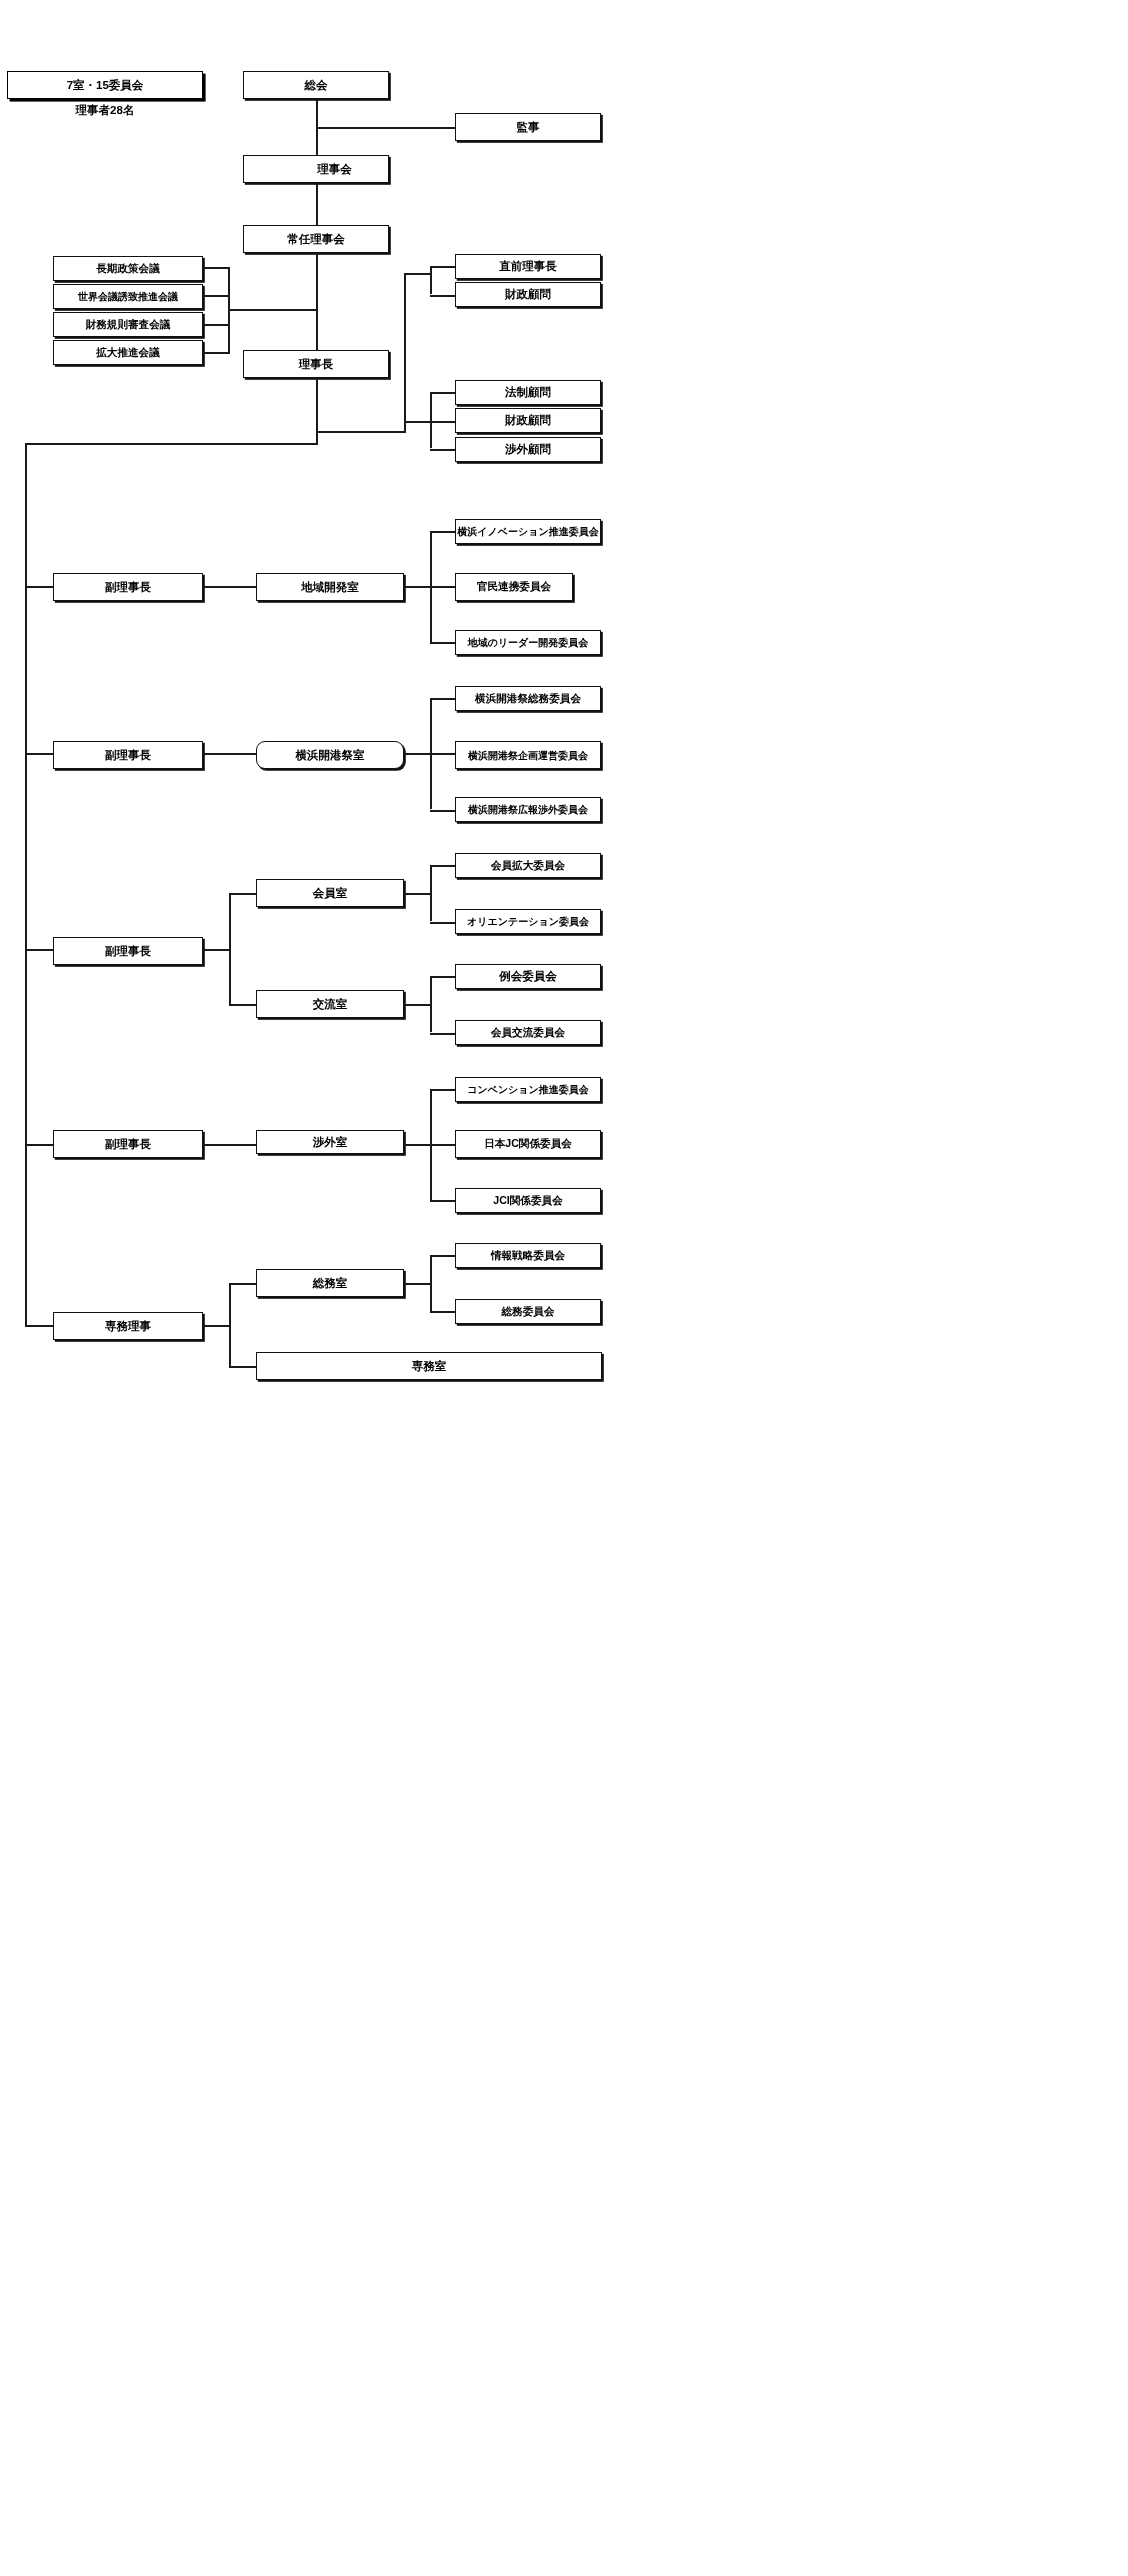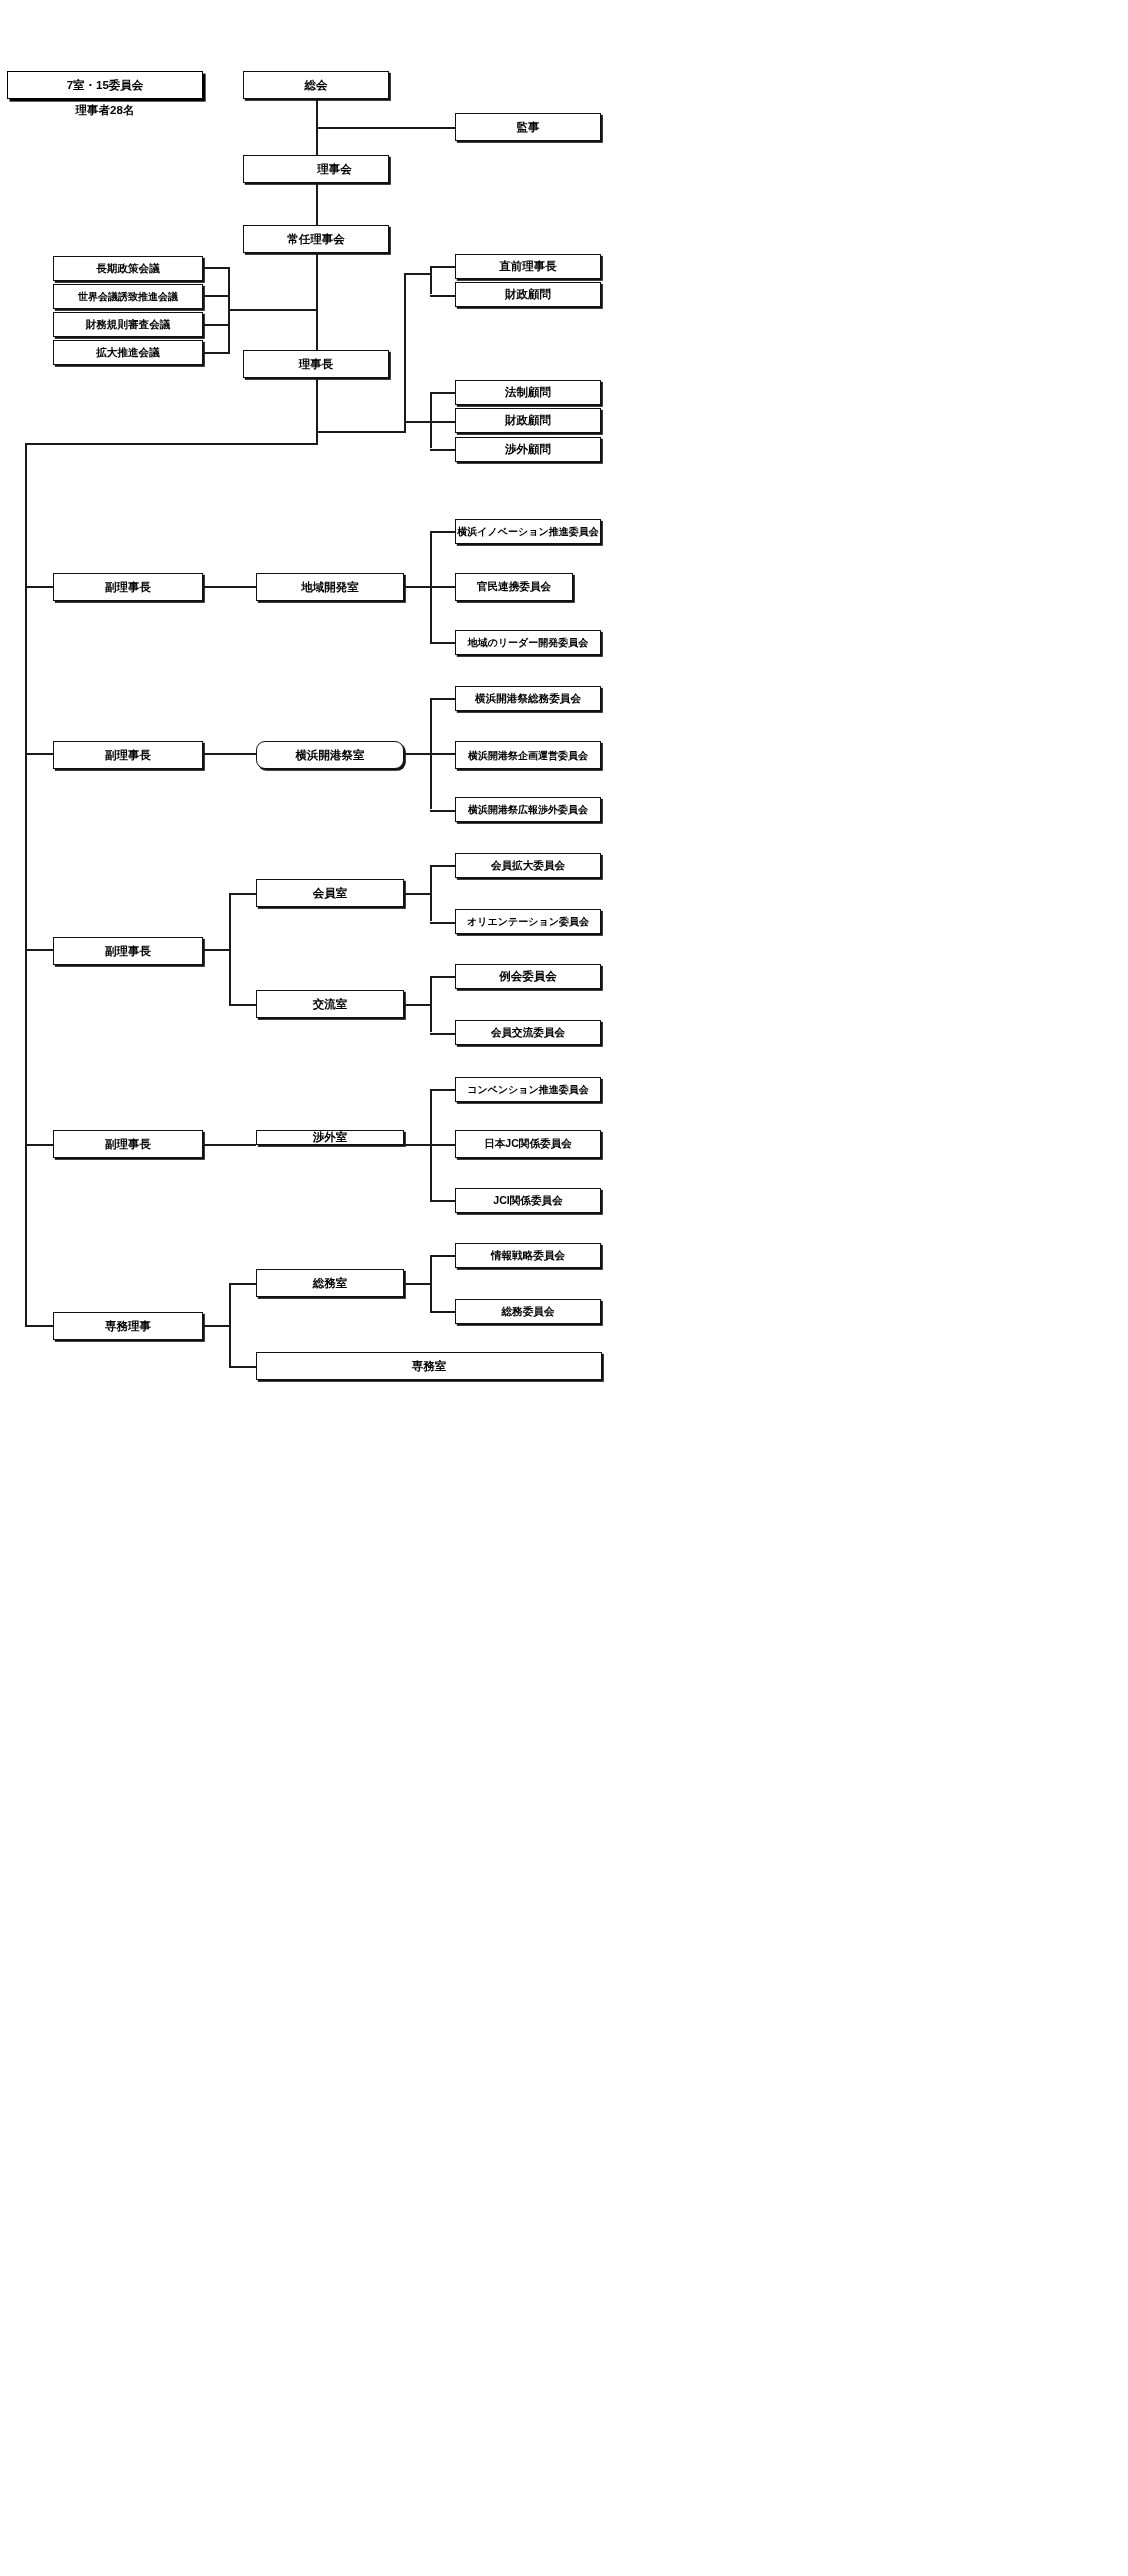--- a/index.html
+++ b/index.html
@@ -206,21 +206,21 @@
   </div>
   <div class="box sm" style="left:455px;top:1020px;width:146px;height:25px;">
     <span>会員交流委員会</span>
   </div>
 
   <div class="ln lh" style="left:25px;top:1144px;width:28px;"></div>
   <div class="box" style="left:53px;top:1130px;width:150px;height:28px;">
     <span>副理事長</span>
   </div>
   <div class="ln lh" style="left:203px;top:1144px;width:53px;"></div>
-  <div class="box" style="left:256px;top:1130px;width:148px;height:15px;">
+  <div class="box" style="left:256px;top:1130px;width:148px;height:24px;">
     <span>渉外室</span>
   </div>
   <div class="ln lh" style="left:404px;top:1144px;width:28px;"></div>
   <div class="ln lv" style="left:430px;top:1089px;height:111px;"></div>
   <div class="ln lh" style="left:430px;top:1089px;width:25px;"></div>
   <div class="ln lh" style="left:430px;top:1144px;width:25px;"></div>
   <div class="ln lh" style="left:430px;top:1200px;width:25px;"></div>
 
   <div class="box xs" style="left:455px;top:1077px;width:146px;height:25px;">
     <span>コンベンション推進委員会</span>

